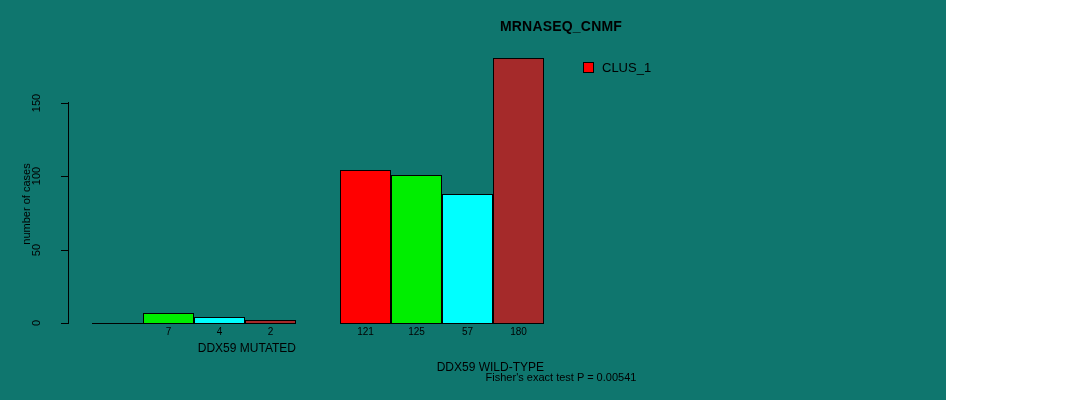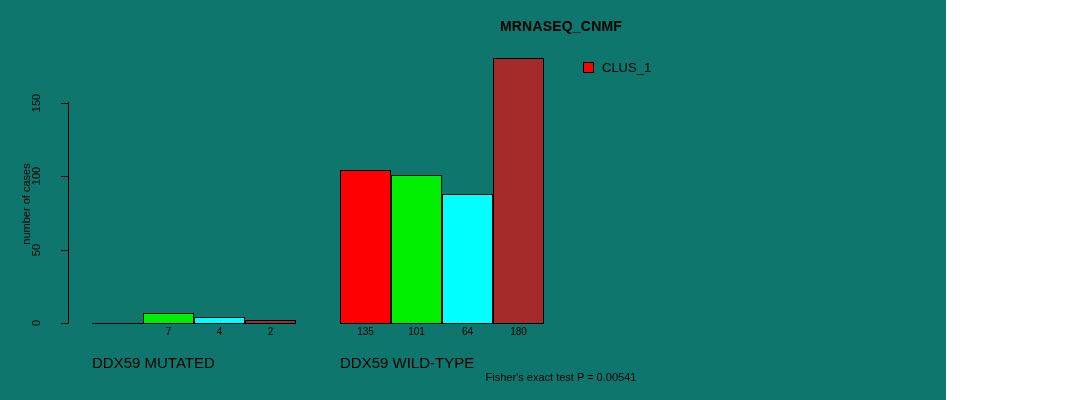--- a/index.html
+++ b/index.html
@@ -75,24 +75,24 @@
   }
   .bar-value {
     font-size: 10px;
     color: #000000;
     text-align: center;
     top: 325px;
     height: 13px;
     line-height: 13px;
   }
   .group-label {
-    font-size: 15px;
+    font-size: 12px;
     color: #000000;
-    text-align: left;
-    top: 356px;
+    text-align: right;
+    top: 341px;
     height: 14px;
     line-height: 14px;
     white-space: nowrap;
   }
 
   
   #legend {
     left: 583px;
     top: 60px;
     width: 130px;
@@ -149,32 +149,32 @@
 
   <div id="bars-layer">
       <div class="abs bar" style="left: 92px; width: 51px; top: 323px; height: 1px; background: rgb(0, 0, 0); border: none;"></div>
       <div class="abs bar" style="left: 143px; width: 51px; top: 312.71px; height: 11.29px; background: rgb(0, 238, 0);"></div>
       <div class="abs bar-value" style="left: 143px; width: 51px;">7</div>
       <div class="abs bar" style="left: 194px; width: 51px; top: 317.12px; height: 6.88px; background: rgb(0, 255, 255);"></div>
       <div class="abs bar-value" style="left: 194px; width: 51px;">4</div>
       <div class="abs bar" style="left: 245px; width: 51px; top: 320.06px; height: 3.94px; background: rgb(165, 42, 42);"></div>
       <div class="abs bar-value" style="left: 245px; width: 51px;">2</div>
       <div class="abs bar" style="left: 340px; width: 51px; top: 170.12px; height: 153.88px; background: rgb(255, 0, 0);"></div>
-      <div class="abs bar-value" style="left: 340px; width: 51px;">135</div>
+      <div class="abs bar-value" style="left: 340px; width: 51px;">121</div>
       <div class="abs bar" style="left: 391px; width: 51px; top: 174.53px; height: 149.47px; background: rgb(0, 238, 0);"></div>
-      <div class="abs bar-value" style="left: 391px; width: 51px;">101</div>
+      <div class="abs bar-value" style="left: 391px; width: 51px;">125</div>
       <div class="abs bar" style="left: 442px; width: 51px; top: 193.64px; height: 130.36px; background: rgb(0, 255, 255);"></div>
-      <div class="abs bar-value" style="left: 442px; width: 51px;">64</div>
+      <div class="abs bar-value" style="left: 442px; width: 51px;">57</div>
       <div class="abs bar" style="left: 493px; width: 51px; top: 58.4px; height: 265.6px; background: rgb(165, 42, 42);"></div>
       <div class="abs bar-value" style="left: 493px; width: 51px; text-align: center;">180</div>
     </div>
 
   <div id="group-labels-layer">
       <div class="abs group-label" style="left: 92px; width: 204px;">DDX59 MUTATED</div>
-      <div class="abs group-label" style="left: 340px; width: 204px;">DDX59 WILD-TYPE</div>
+      <div class="abs group-label" style="left: 340px; width: 204px; margin-top: 19px;">DDX59 WILD-TYPE</div>
     </div>
 
   <div class="abs" id="legend">
       <div class="legend-row">
         <span class="legend-swatch" style="background: rgb(255, 0, 0);"></span>
         <span class="legend-text">CLUS_1</span>
       </div>
     </div>
 
   <div class="abs" id="footer-note">Fisher's exact test P = 0.00541</div>

